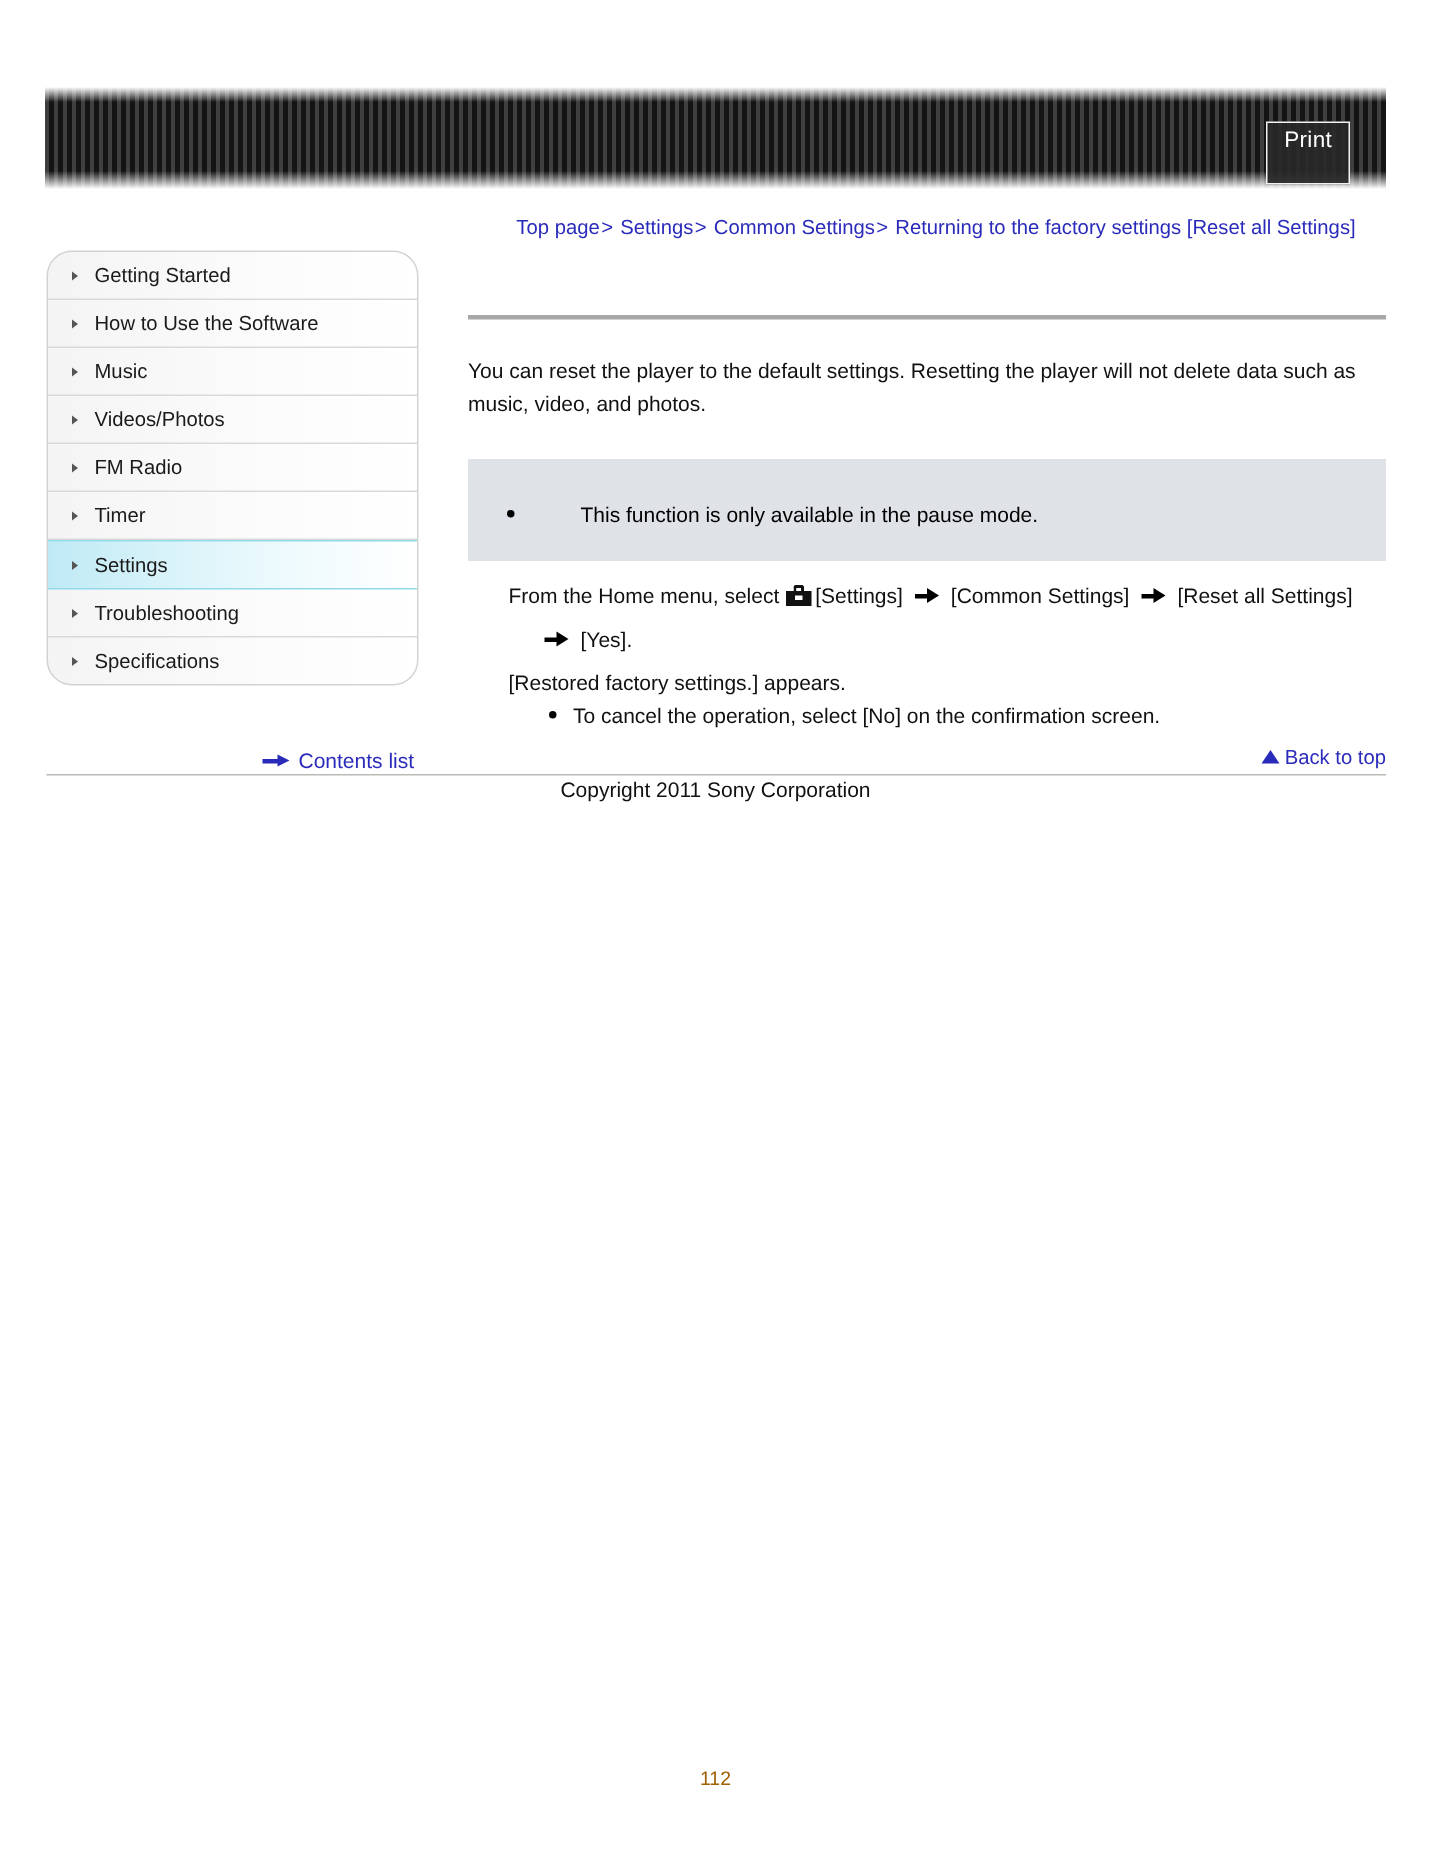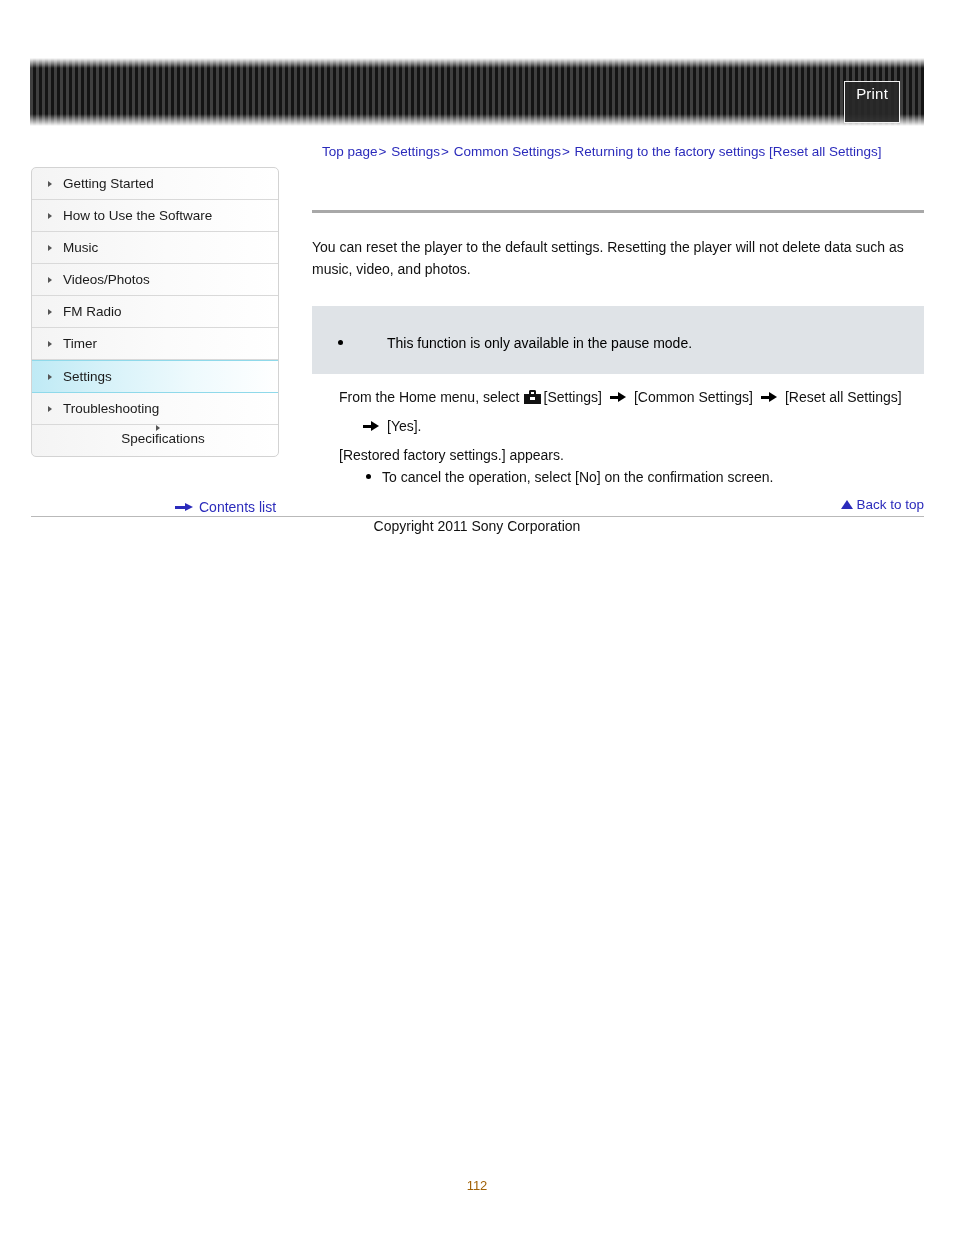--- a/index.html
+++ b/index.html
@@ -49,54 +49,54 @@
 
   
   .breadcrumb {
     position: absolute;
     left: 322px;
     top: 143px;
     width: 604px;
     font-size: 13.5px;
     line-height: 18px;
     color: #2b2bbb;
-    text-align: left;
+    text-align: center;
     white-space: nowrap;
   }
   .breadcrumb a {
     color: #2b2bbb;
     text-decoration: none;
     cursor: pointer;
   }
   .breadcrumb .sep { color: #2b2bbb; padding: 0 1px; }
 
   
   .sidebar {
     position: absolute;
     left: 31px;
     top: 167px;
     width: 246px;
     border: 1px solid #d3d3d3;
-    border-radius: 5px;
+    border-radius: 17px;
     background: linear-gradient(to right, #f4f4f4 0%, #fbfbfb 55%, #ffffff 100%);
     overflow: hidden;
   }
   .nav-item {
     position: relative;
     height: 31px;
     display: flex;
     align-items: center;
     border-bottom: 1px solid #d9d9d9;
     padding-left: 16px;
     font-size: 13.5px;
     color: #1a1a1a;
     cursor: pointer;
     background: transparent;
   }
-  .nav-item:last-child { border-bottom: none; flex-direction: column; }
+  .nav-item:last-child { border-bottom: none; }
   .nav-item.active {
     background: linear-gradient(to right, #bfeaf5 0%, #d7f2f9 30%, #eefafd 65%, #ffffff 100%);
     border-top: 1px solid #8fd9ea;
     border-bottom: 1px solid #8fd9ea;
   }
   .nav-arrow {
     width: 0; height: 0;
     border-left: 4px solid #555555;
     border-top: 3.5px solid transparent;
     border-bottom: 3.5px solid transparent;

